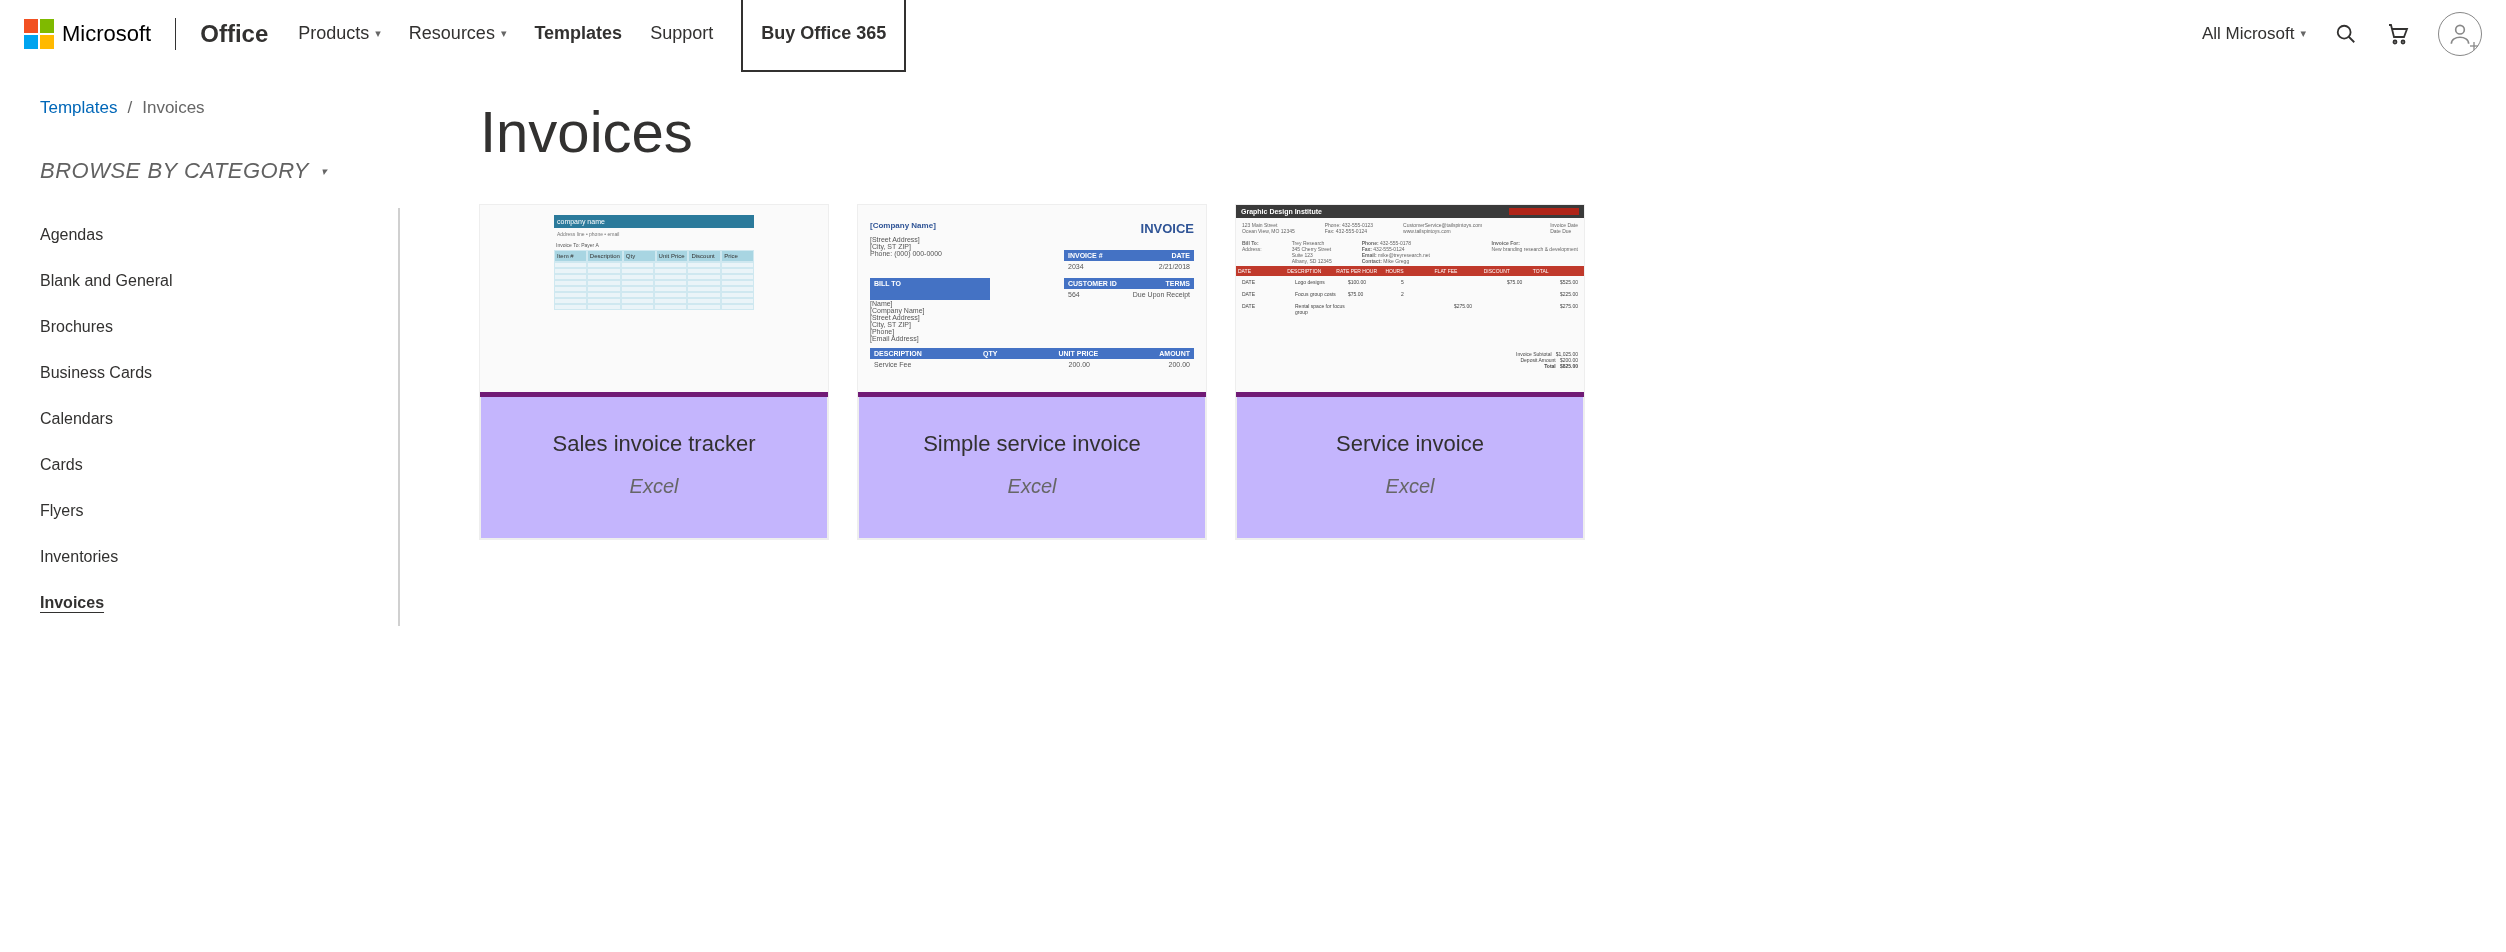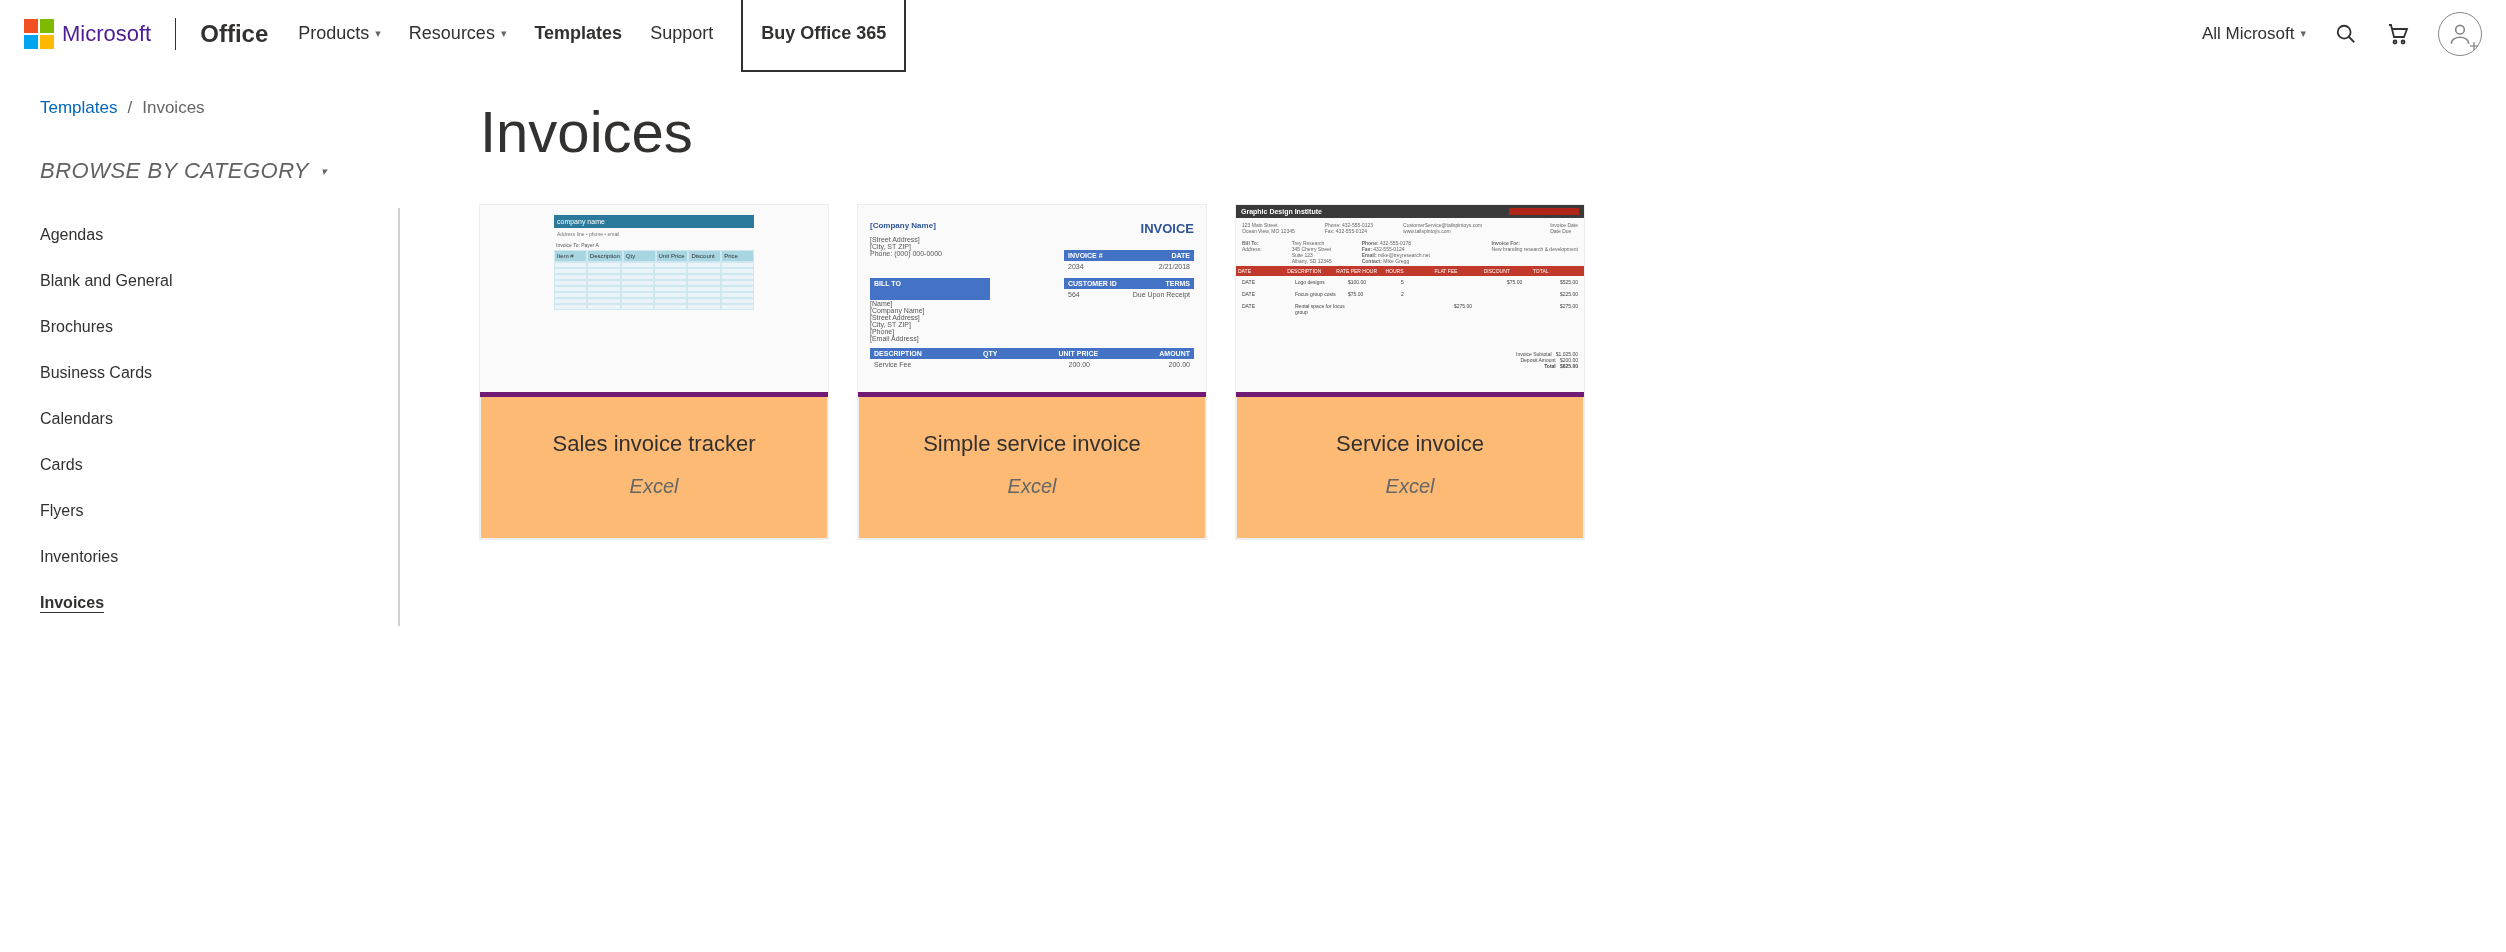--- a/index.html
+++ b/index.html
@@ -3,21 +3,21 @@
   <meta charset="utf-8">
   <style>
     * { margin: 0; padding: 0; box-sizing: border-box; }
     body { font-family: "Segoe UI", -apple-system, sans-serif; color: #323130; background: #fff; }
     
     .header { display: flex; align-items: center; padding: 10px 24px; border-bottom: 1px solid transparent; height: 68px; }
     .ms-logo { display: flex; align-items: center; gap: 8px; }
     .ms-squares { display: grid; grid-template-columns: 1fr 1fr; grid-template-rows: 1fr 1fr; gap: 2px; width: 30px; height: 30px; }
     .ms-squares span:nth-child(1){background:#f25022;} .ms-squares span:nth-child(2){background:#7fba00;}
     .ms-squares span:nth-child(3){background:#00a4ef;} .ms-squares span:nth-child(4){background:#ffb900;}
-    .ms-name { font-size: 22px; color: #4c1d95; font-weight: 500; }
+    .ms-name { font-size: 22px; color: #000000; font-weight: 500; }
     .divider { width:1px; height:32px; background:#333; margin: 0 24px; }
     .brand { font-size: 24px; font-weight: 700; }
     .nav { display: flex; align-items: center; gap: 28px; margin-left: 30px; }
     .nav a { font-size: 18px; color: #323130; text-decoration: none; display:flex; align-items:center; gap:6px;}
     .nav a.bold { font-weight: 600; }
     .chev { font-size: 11px; color:#666;}
     .buy-btn { border: 2px solid #323130; padding: 26px 18px; font-size: 18px; font-weight:600; text-decoration:none; color:#323130; }
     .right { margin-left: auto; display:flex; align-items:center; gap:28px; }
     .all-ms { font-size:17px; display:flex; align-items:center; gap:6px; cursor:pointer;}
     .icon-btn { width:24px; height:24px; cursor:pointer; display:flex; align-items:center; justify-content:center;}
@@ -32,21 +32,21 @@
     .cat-list { list-style:none; border-right: 2px solid #d0d0d0; padding-right:20px; padding-top:4px;}
     .cat-list li { padding: 14px 0; }
     .cat-list a { font-size:16px; color:#323130; text-decoration:none; }
     .cat-list a.active { font-weight:700; text-decoration: underline; text-underline-offset: 4px;}
     
     .main { flex:1; padding-left: 80px; }
     .page-title { font-size: 58px; font-weight: 400; margin-bottom: 40px; }
     .grid { display:flex; gap:30px; flex-wrap:wrap;}
     .card { width: 348px; display:flex; flex-direction:column; cursor:pointer; box-shadow: 0 0 0 1px #eee;}
     .thumb { height: 192px; background:#fafafa; border-bottom:5px solid #701a75; padding:10px; display:flex; align-items:flex-start; justify-content:center; overflow:hidden;}
-    .card-body { padding: 34px 20px 40px; text-align:center; background:#fdba74; border:1px solid #eee; border-top:none;}
+    .card-body { padding: 34px 20px 40px; text-align:center; background:#c4b5fd; border:1px solid #eee; border-top:none;}
     .card-title { font-size:22px; font-weight:400; margin-bottom:18px;}
     .card-app { font-size:20px; font-style:italic; color:#666;}
     .mock-table{width:200px;font-size:6px;} .mock-header{background:#2b7a9b;color:#fff;padding:3px;font-size:7px;}
     .mock-row{display:flex;} .mock-row span{flex:1;padding:2px;border:0.5px solid #cfe8f0;background:#eaf4f8;}
     .mock-row.h span{background:#a8d5e2;}
     .mock-inv{width:100%;font-size:7px;color:#555;padding:2px;}
     .mock-inv .blue{background:#4472c4;color:#fff;padding:2px 4px;font-weight:600;}
     .mock-inv .row2{display:flex;justify-content:space-between;}
     .mock-svc{width:100%;font-size:5.5px;color:#444;}
     .mock-svc .dark{background:#3a3a3a;color:#fff;padding:3px 5px;font-size:7px;font-weight:600;display:flex;}

